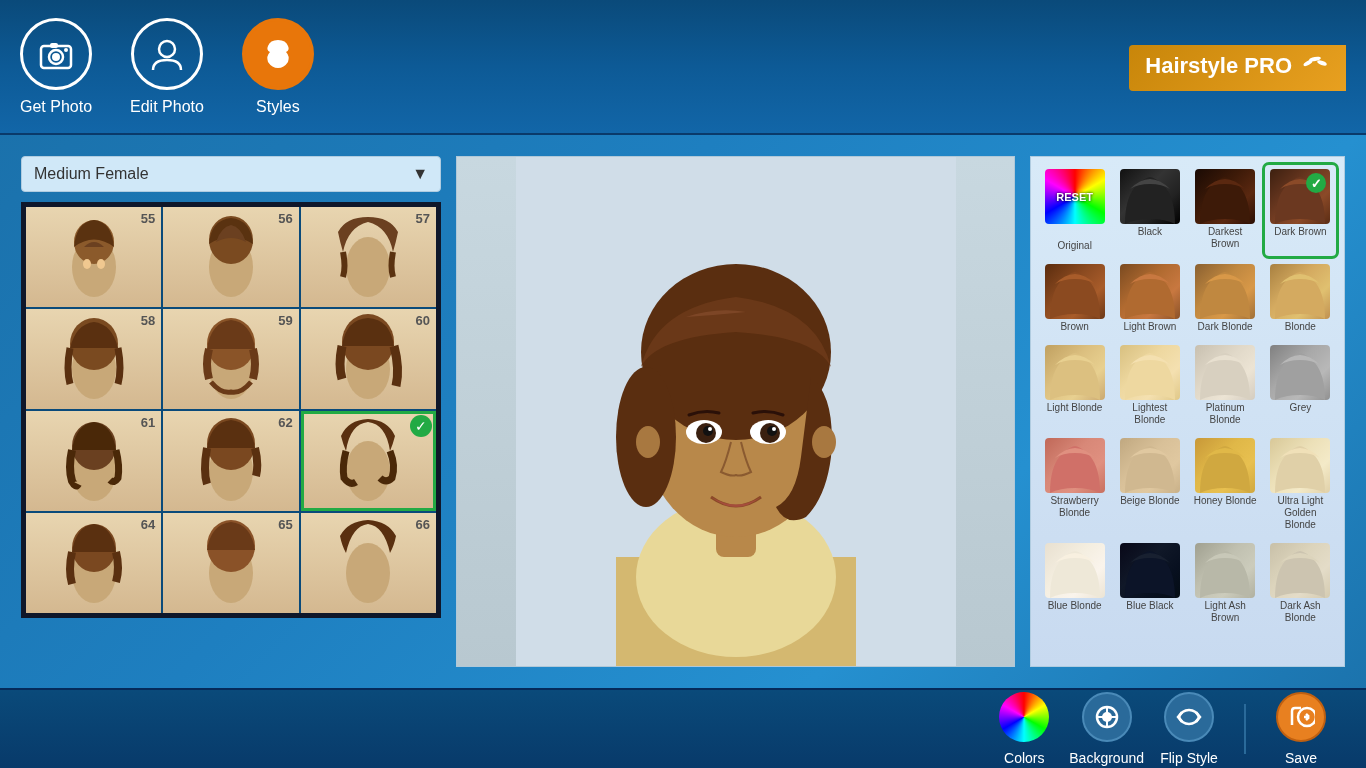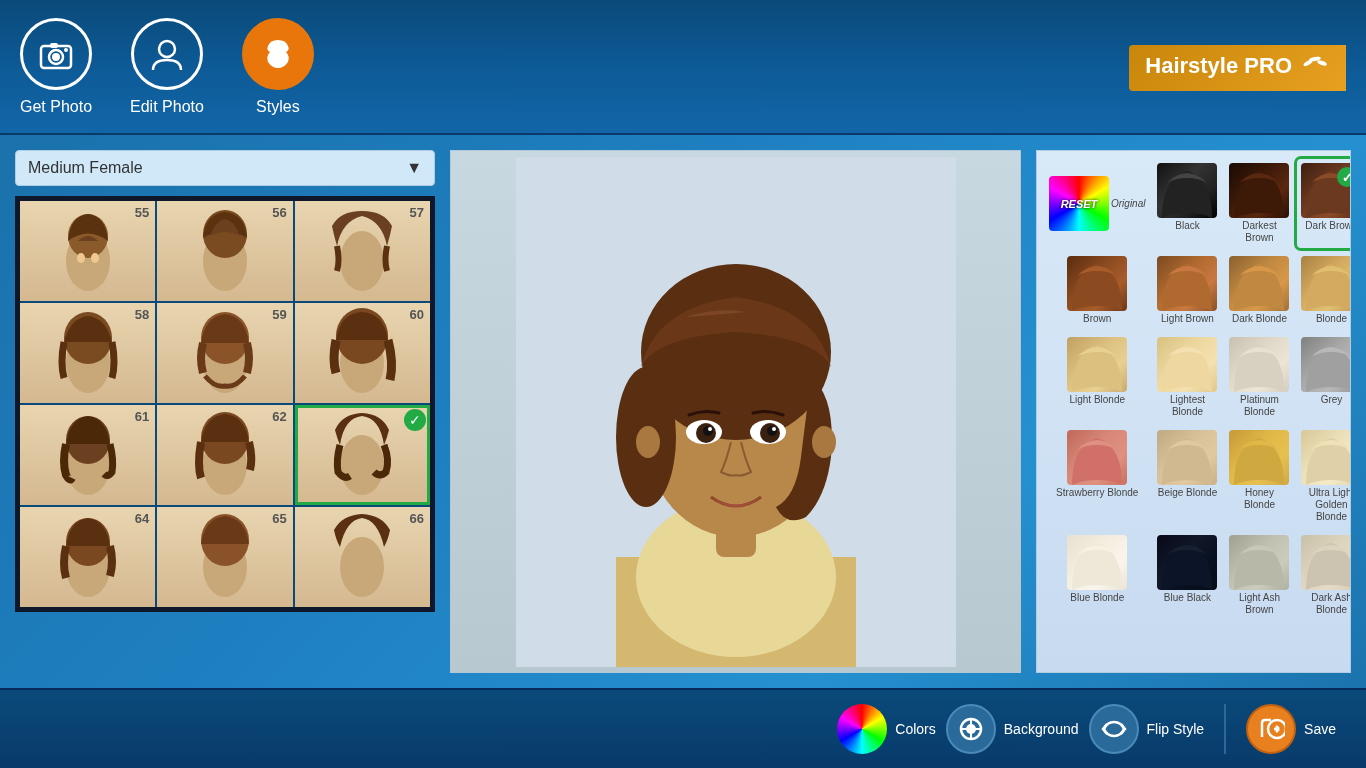--- a/index.html
+++ b/index.html
@@ -70,21 +70,21 @@
       color: white;
       display: flex;
       align-items: flex-start;
       gap: 8px;
     }
 
     
     .main {
       display: flex;
       height: calc(768px - 135px - 80px);
-      padding: 15px;
+      padding: 21px;
       gap: 15px;
     }
 
     
     .left-panel {
       width: 420px;
       display: flex;
       flex-direction: column;
       gap: 10px;
     }
@@ -209,26 +209,25 @@
       overflow: hidden;
     }
     .color-label {
       font-size: 10px;
       color: #444;
       text-align: center;
       line-height: 1.2;
     }
     .reset-cell {
       display: flex;
-      flex-direction: row;
-      align-items: center;
-      gap: 2px;
+      flex-direction: column;
+      align-items: center;
+      gap: 16px;
       cursor: pointer;
       padding: 4px;
-      font-style: italic;
     }
     .reset-swatch {
       width: 60px;
       height: 55px;
       border-radius: 4px;
       background: conic-gradient(red, yellow, lime, cyan, blue, magenta, red);
       display: flex;
       align-items: center;
       justify-content: center;
       font-size: 11px;
@@ -249,21 +248,21 @@
       border-top: 2px solid #052a5a;
     }
     .bottom-divider {
       width: 2px;
       height: 50px;
       background: #2a6a9a;
       margin: 0 10px;
     }
     .bottom-btn {
       display: flex;
-      flex-direction: row;
+      flex-direction: column;
       align-items: center;
       gap: 8px;
       cursor: pointer;
       min-width: 70px;
     }
     .bottom-icon {
       width: 50px;
       height: 50px;
       border-radius: 50%;
       display: flex;

